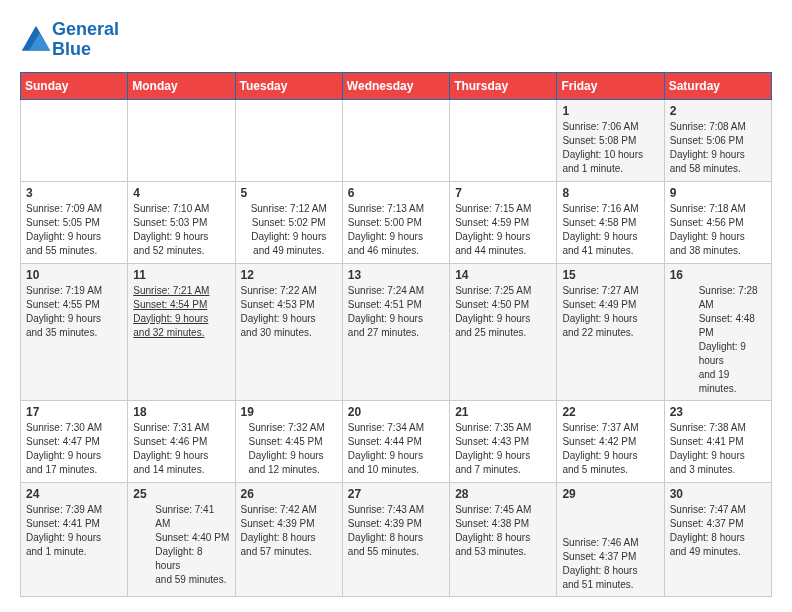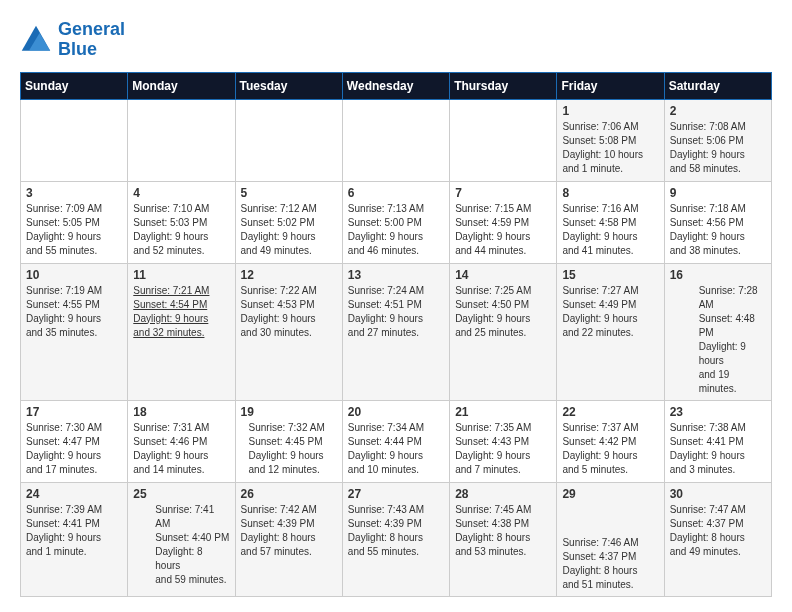--- a/index.html
+++ b/index.html
@@ -16,21 +16,20 @@
     }
     .header {
       display: flex;
       justify-content: space-between;
       align-items: flex-start;
       margin-bottom: 12px;
     }
     .logo {
       display: flex;
       align-items: center;
-      gap: 6px;
       margin-top: 4px;
     }
     .logo-text {
       font-size: 18px;
       font-weight: bold;
       color: #333;
       line-height: 1.1;
     }
     .logo-text span {
       color: #1a6bb5;
@@ -50,21 +49,21 @@
     .location {
       font-size: 15px;
       color: #555;
     }
     .calendar-table {
       width: 100%;
       border-collapse: collapse;
       table-layout: fixed;
     }
     .calendar-table th {
-      background: #0f172a;
+      background: #ef4444;
       color: #fff;
       font-size: 12px;
       font-weight: bold;
       padding: 6px 4px;
       text-align: left;
       border: 1px solid #1a6bb5;
     }
     .calendar-table td {
       border: 1px solid #ccc;
       vertical-align: top;
@@ -156,21 +155,21 @@
           </td>
           <td>
             <span class="day-num">4</span>
             <div class="day-info" style="white-space: pre-line;">Sunrise: 7:10 AM
 Sunset: 5:03 PM
 Daylight: 9 hours
 and 52 minutes.</div>
           </td>
           <td>
             <span class="day-num">5</span>
-            <div class="day-info" style="white-space: pre-line;">Sunrise: 7:12 AM
+            <div class="day-info" style="white-space: pre-line; text-align: center;">Sunrise: 7:12 AM
 Sunset: 5:02 PM
 Daylight: 9 hours
 and 49 minutes.</div>
           </td>
           <td>
             <span class="day-num">6</span>
             <div class="day-info" style="white-space: pre-line;">Sunrise: 7:13 AM
 Sunset: 5:00 PM
 Daylight: 9 hours
 and 46 minutes.</div>

